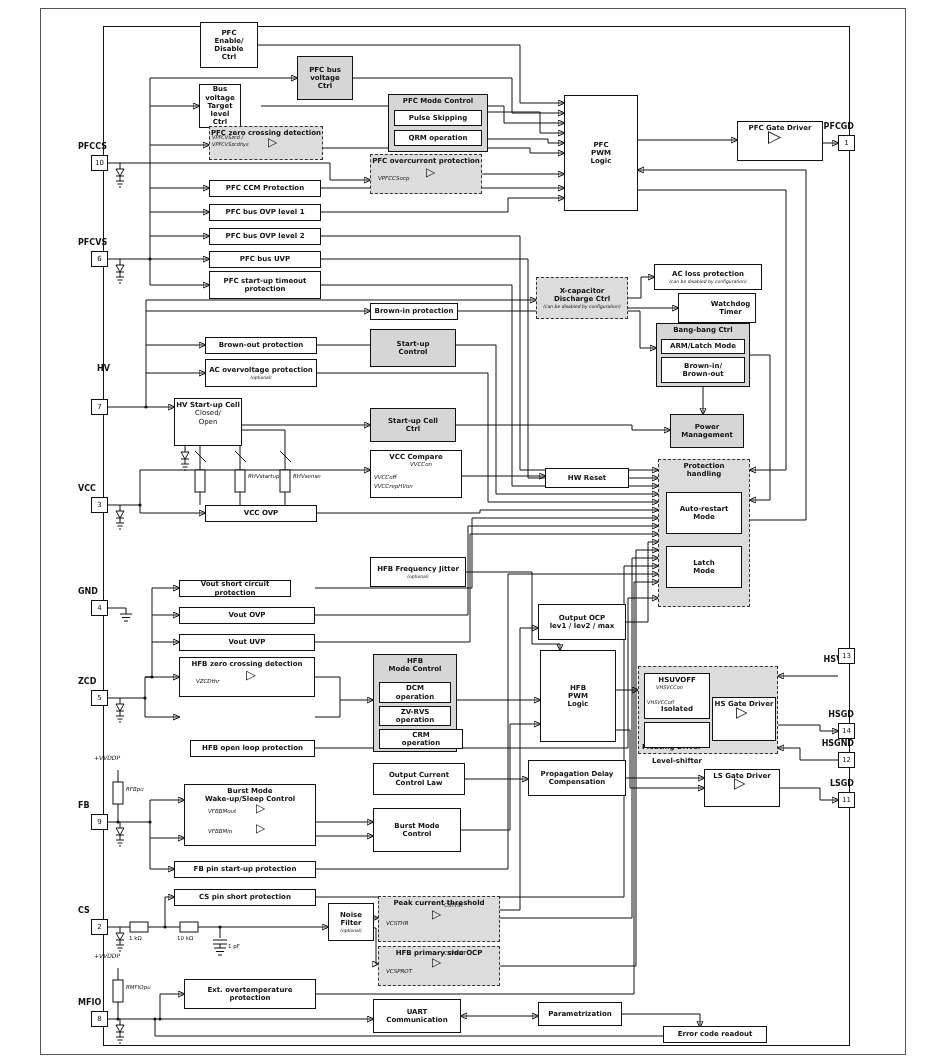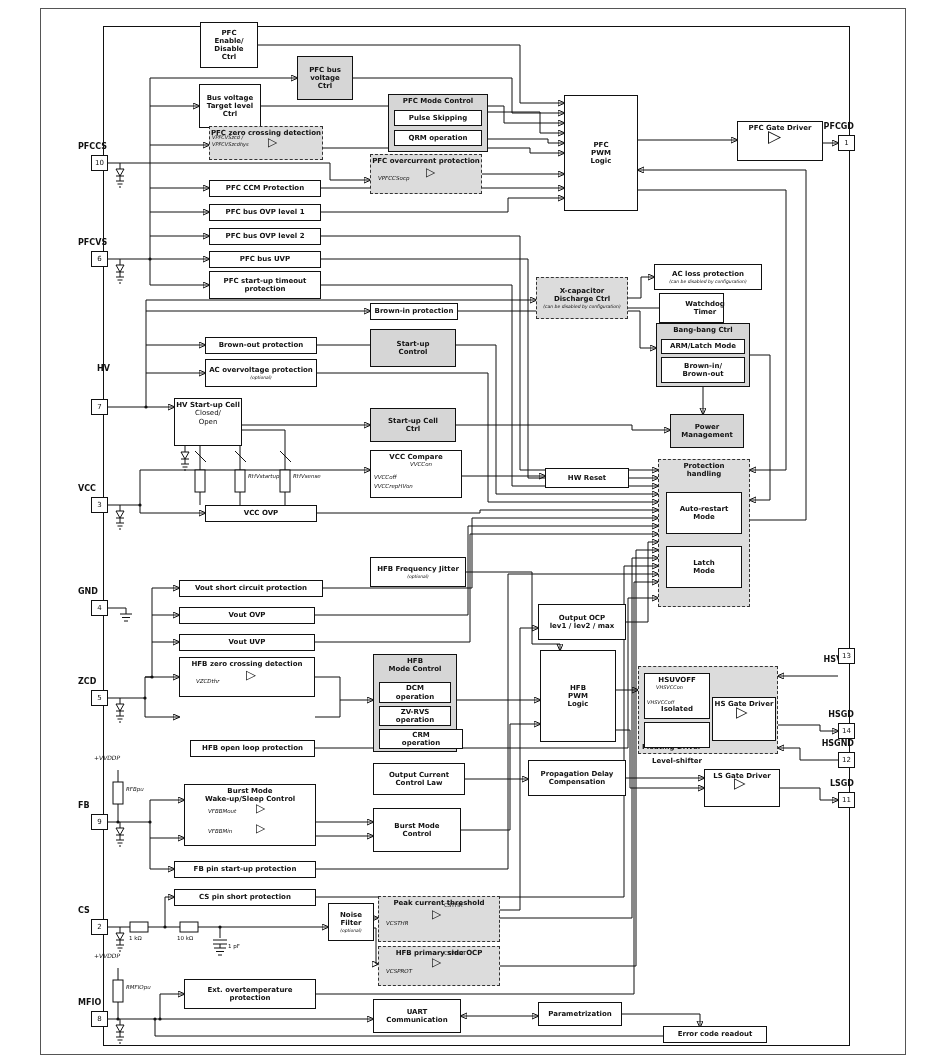--- a/index.html
+++ b/index.html
@@ -209,21 +209,21 @@
         <div>PFC</div>
         <div>Enable/</div>
         <div>Disable</div>
         <div>Ctrl</div>
       </div>
       <div class="block gray" style="left: 297px; top: 56px; width: 56px; height: 44px;">
         <div>PFC bus</div>
         <div>voltage</div>
         <div>Ctrl</div>
       </div>
-      <div class="block white" style="left: 199px; top: 84px; width: 62px; height: 44px;">
+      <div class="block white" style="left: 199px; top: 84px; width: 42px; height: 44px;">
         <div>Bus voltage</div>
         <div>Target level</div>
         <div>Ctrl</div>
       </div>
       <div class="block gray top" style="left: 388px; top: 94px; width: 100px; height: 58px;">
         <div>PFC Mode Control</div>
       </div>
       <div class="block white" style="left: 394px; top: 110px; width: 88px; height: 16px;">
         <div>Pulse Skipping</div>
       </div>
@@ -262,21 +262,21 @@
       </div>
       <div class="block gray-dashed" style="left: 536px; top: 277px; width: 92px; height: 42px;">
         <div>X-capacitor</div>
         <div>Discharge Ctrl</div>
         <div class="note">(can be disabled by configuration)</div>
       </div>
       <div class="block white" style="left: 654px; top: 264px; width: 108px; height: 26px;">
         <div>AC loss protection</div>
         <div class="note">(can be disabled by configuration)</div>
       </div>
-      <div class="block white" style="left: 659px; top: 293px; width: 65px; height: 30px; padding-left: 27px;">
+      <div class="block white" style="left: 678px; top: 293px; width: 78px; height: 30px; padding-left: 27px;">
         <div>Watchdog</div>
         <div>Timer</div>
       </div>
       <div class="block white" style="left: 370px; top: 303px; width: 88px; height: 17px;">
         <div>Brown-in protection</div>
       </div>
       <div class="block gray top" style="left: 656px; top: 323px; width: 94px; height: 64px;">
         <div>Bang-bang Ctrl</div>
       </div>
       <div class="block white" style="left: 661px; top: 339px; width: 84px; height: 15px;">
@@ -328,21 +328,21 @@
         <div>Latch</div>
         <div>Mode</div>
       </div>
       <div class="block white" style="left: 205px; top: 505px; width: 112px; height: 17px;">
         <div>VCC OVP</div>
       </div>
       <div class="block white" style="left: 370px; top: 557px; width: 96px; height: 30px;">
         <div>HFB Frequency Jitter</div>
         <div class="note">(optional)</div>
       </div>
-      <div class="block white" style="left: 179px; top: 580px; width: 144px; height: 17px;">
+      <div class="block white" style="left: 179px; top: 580px; width: 112px; height: 17px;">
         <div>Vout short circuit protection</div>
       </div>
       <div class="block white" style="left: 179px; top: 607px; width: 136px; height: 17px;">
         <div>Vout OVP</div>
       </div>
       <div class="block white" style="left: 179px; top: 634px; width: 136px; height: 17px;">
         <div>Vout UVP</div>
       </div>
       <div class="block white top" style="left: 179px; top: 657px; width: 136px; height: 40px;">
         <div>HFB zero crossing detection</div>

